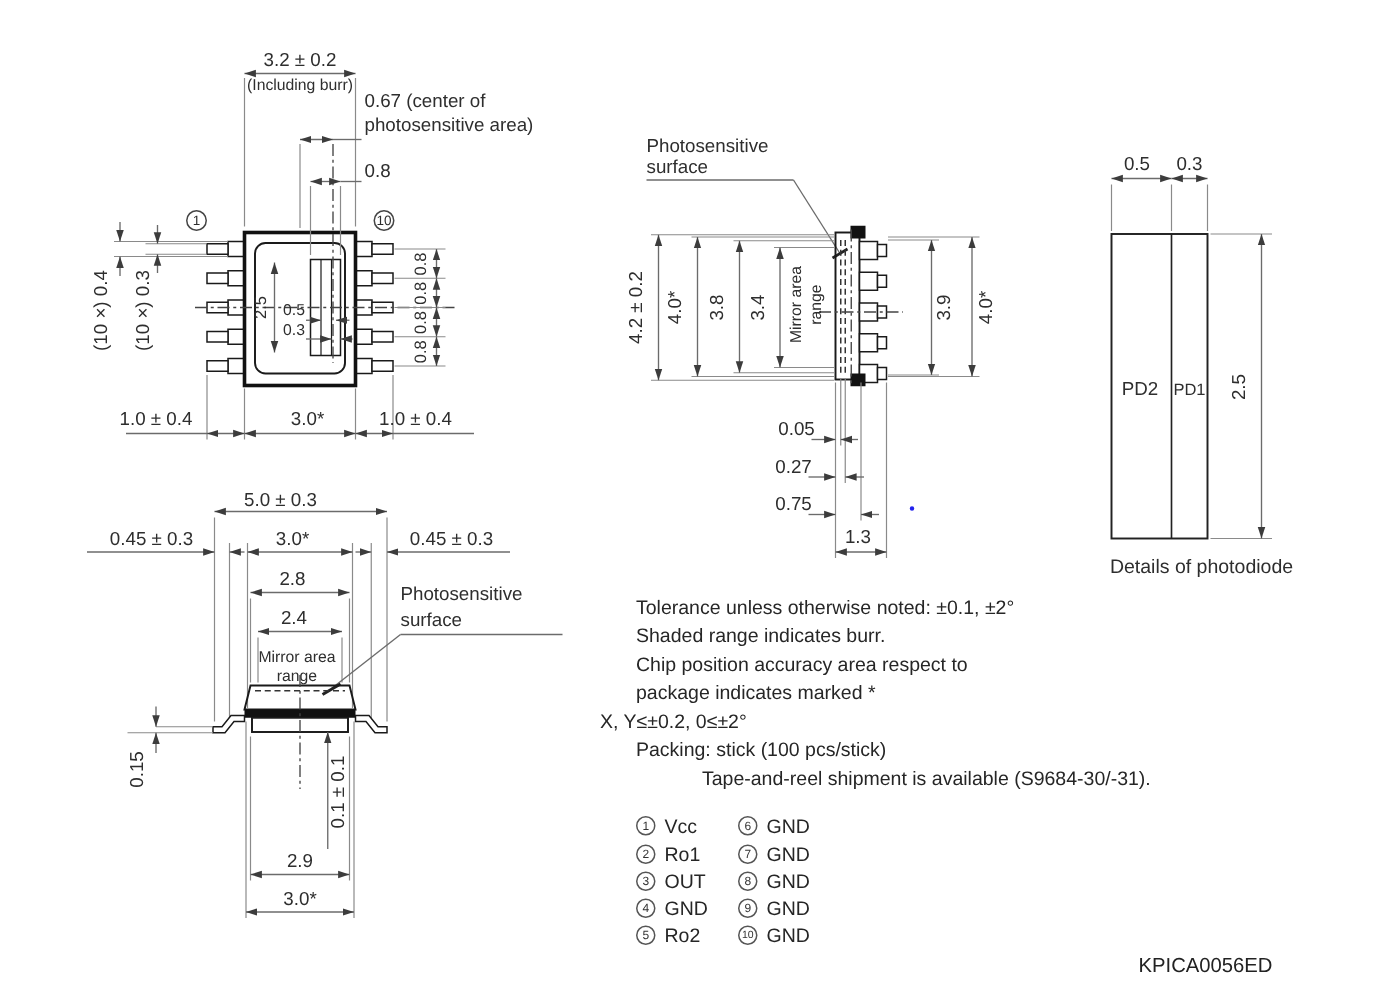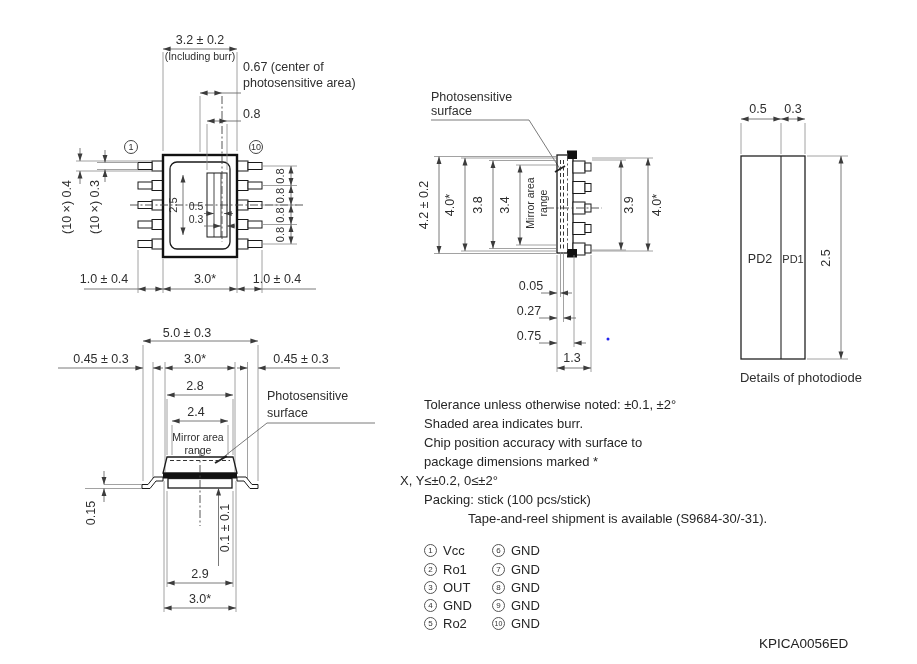--- a/index.html
+++ b/index.html
@@ -305,23 +305,23 @@
     <line x1="807" y1="156" x2="848" y2="156" class="ext"></line>
     <line x1="807" y1="359" x2="848" y2="359" class="ext"></line>
     <line x1="841" y1="156" x2="841" y2="359" class="dim" marker-start="url(#ah)" marker-end="url(#ah)"></line>
     <text x="830" y="258" text-anchor="middle" transform="rotate(-90 830 258)" class="t">2.5</text>
     <text x="801" y="382" text-anchor="middle" class="t" style="font-size:13px">Details of photodiode</text>
   </g>
 </svg>
 
   <div>
     <div class="note" style="left:424px;top:397px">Tolerance unless otherwise noted: ±0.1, ±2°</div>
-    <div class="note" style="left:424px;top:416px">Shaded area indicates burr.</div>
-    <div class="note" style="left:424px;top:435px">Chip position accuracy with surface to</div>
-    <div class="note" style="left:424px;top:454px">package dimensions marked *</div>
+    <div class="note" style="left:424px;top:416px">Shaded range indicates burr.</div>
+    <div class="note" style="left:424px;top:435px">Chip position accuracy area respect to</div>
+    <div class="note" style="left:424px;top:454px">package indicates marked *</div>
     <div class="note" style="left:400px;top:473px">X, Y≤±0.2, 0≤±2°</div>
     <div class="note" style="left:424px;top:492px">Packing: stick (100 pcs/stick)</div>
     <div class="note" style="left:468px;top:511px">Tape-and-reel shipment is available (S9684-30/-31).</div>
   </div>
 
   <div>
     <div class="pinrow" style="left:424px;top:543px">
         <span class="cnum">1</span>
         <span>Vcc</span>
       </div>

